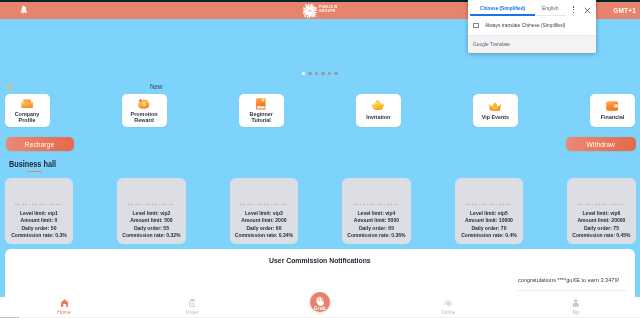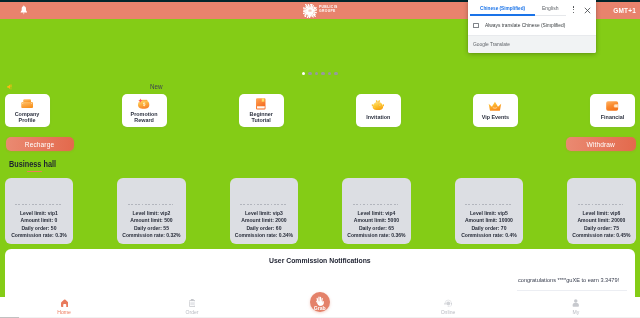--- a/index.html
+++ b/index.html
@@ -1,21 +1,21 @@
 <!DOCTYPE html>
 <html><head>
 <meta charset="utf-8">
 <title>Home</title>
 <style>
   html,body{margin:0;padding:0;}
   body{width:640px;height:318px;overflow:hidden;background:#ffffff;
        font-family:"Liberation Sans",sans-serif;-webkit-font-smoothing:antialiased;}
   svg{display:block}
   .page{position:absolute;left:0;top:0;width:640px;height:318px;overflow:hidden;
-        background:#84cc16;}
+        background:#7dd3fc;}
 
   
   .chrome-top{position:absolute;left:0;top:0;width:640px;height:2px;background:#00252b;}
   .translate-popup{position:absolute;left:468px;top:0;width:128px;height:53px;
         background:#fff;border-radius:0 0 2px 2px;
         box-shadow:0 1px 5px rgba(0,0,0,.28),0 0 1px rgba(0,0,0,.2);z-index:50;
         font-family:"Liberation Sans",sans-serif;overflow:hidden;}
   .tp-tabs{position:relative;height:15px;}
   .tp-tab{position:absolute;top:5.1px;font-size:5.7px;color:#5f6368;white-space:nowrap;line-height:6px;
         transform-origin:0 50%;}

